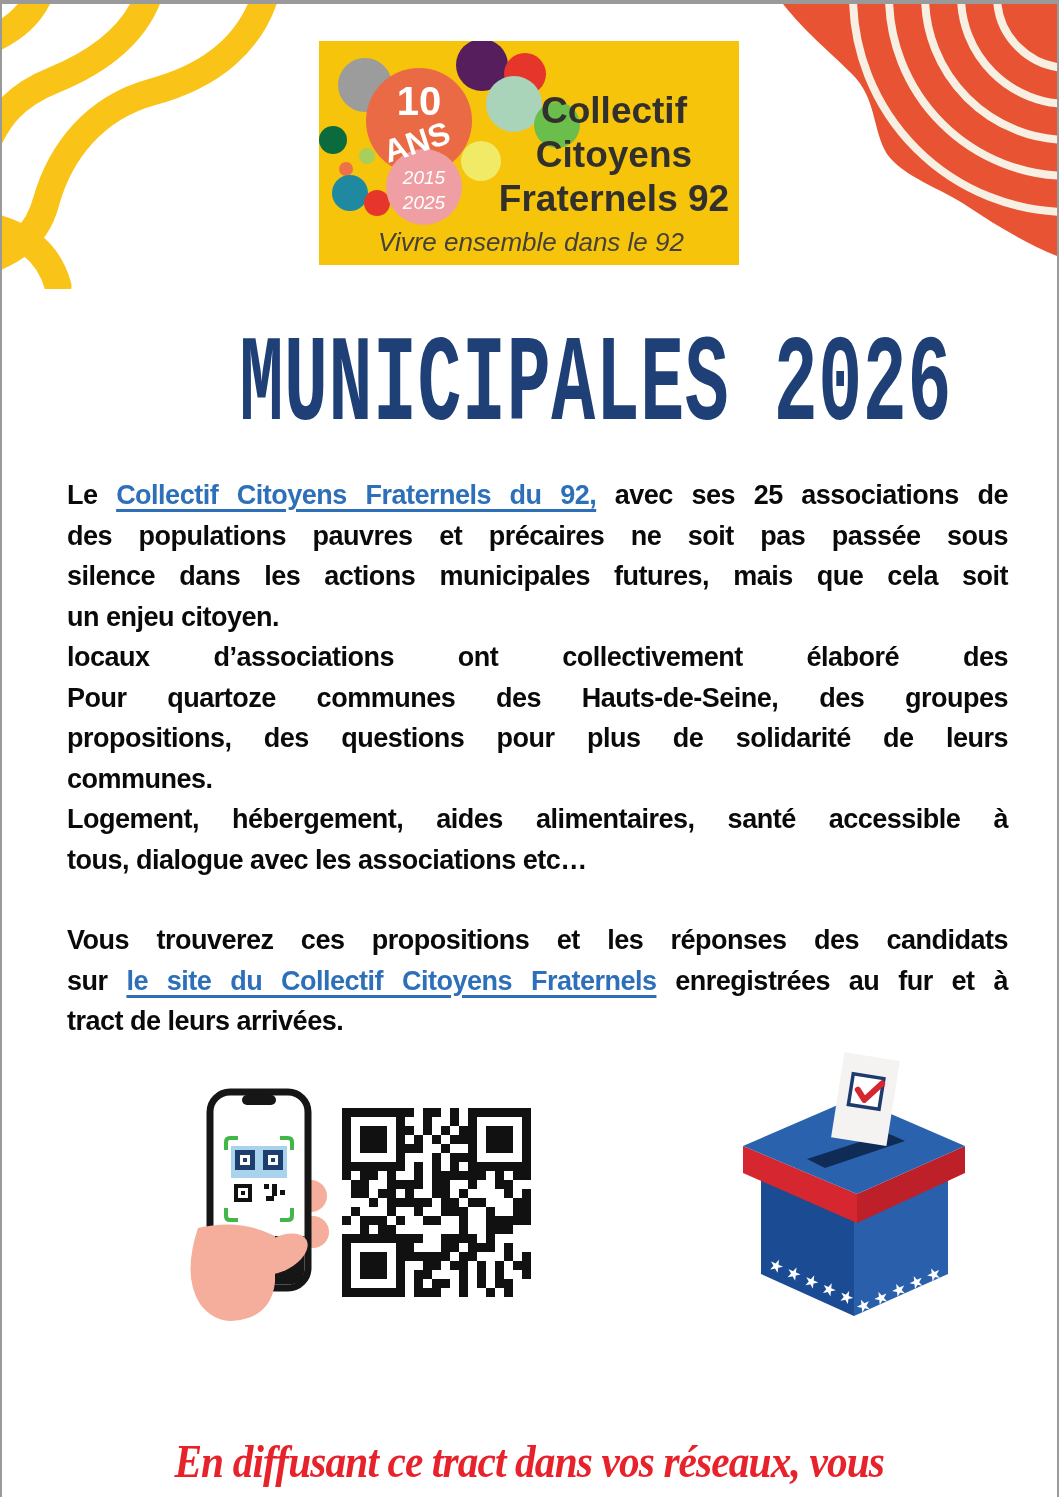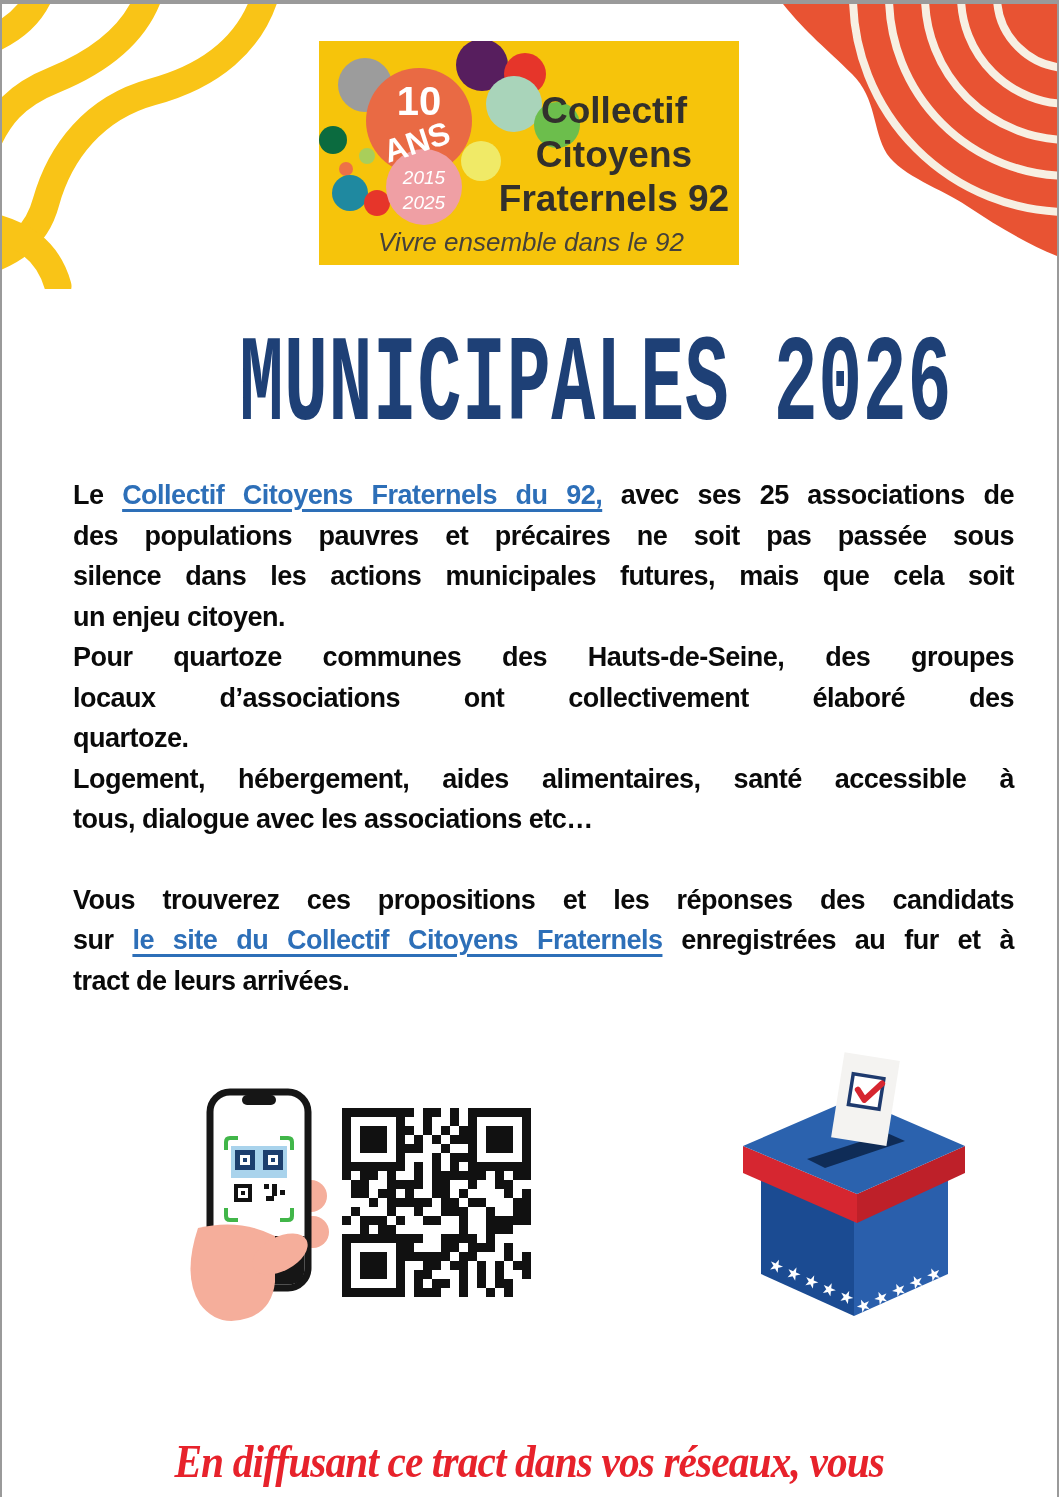--- a/index.html
+++ b/index.html
@@ -13,21 +13,21 @@
 
   
   .logo{position:absolute;left:317px;top:37px;}
 
   
   .headline{position:absolute;left:0;top:322px;width:100%;text-align:center;
             color:#1E4076;font-weight:bold;font-size:122px;line-height:1.0;white-space:nowrap;font-family:Liberation Mono, monospace;}
   .headline .squeeze{display:inline-block;transform:scaleX(0.60);transform-origin:center;letter-spacing:1px;}
 
   
-  .article{position:absolute;left:71px;top:471px;width:941px;color:#0a0a0a;}
+  .article{position:absolute;left:65px;top:471px;width:941px;color:#0a0a0a;}
   .ln{font-weight:bold;font-size:27px;line-height:40.5px;letter-spacing:-0.5px;
       white-space:nowrap;text-align:justify;text-align-last:justify;text-justify:inter-word;}
   .ln.end{text-align-last:left;}
   .gap{height:40px;}
   a.lnk{color:#2D6FB8;text-decoration:underline;text-decoration-thickness:3px;text-underline-offset:5px;}
 
   
   .phone{position:absolute;left:178px;top:1082px;}
   .qr{position:absolute;left:340px;top:1104px;}
   .ballot{position:absolute;left:733px;top:1038px;}
@@ -97,23 +97,24 @@
   <div class="headline">
     <span class="squeeze">MUNICIPALES 2026</span>
   </div>
 
   <div class="article">
     <div class="ln"><span>Le </span><a href="#" class="lnk">Collectif Citoyens Fraternels du 92,</a><span> avec ses 25 associations de</span></div>
     <div class="ln">des populations pauvres et précaires ne soit pas passée sous</div>
     <div class="ln">silence dans les actions municipales futures, mais que cela soit</div>
     <div class="ln end">un enjeu citoyen.</div>
 
+    <div class="ln">locaux d’associations ont collectivement élaboré des</div>
     <div class="ln">Pour quartoze communes des Hauts-de-Seine, des groupes</div>
-    <div class="ln">locaux d’associations ont collectivement élaboré des</div>
-    <div class="ln end">quartoze.</div>
+    <div class="ln">propositions, des questions pour plus de solidarité de leurs</div>
+    <div class="ln end">communes.</div>
 
     <div class="ln">Logement, hébergement, aides alimentaires, santé accessible à</div>
     <div class="ln end">tous, dialogue avec les associations etc…</div>
 
     <div class="gap"></div>
 
     <div class="ln">Vous trouverez ces propositions et les réponses des candidats</div>
     <div class="ln"><span>sur </span><a href="#" class="lnk">le site du Collectif Citoyens Fraternels</a><span> enregistrées au fur et à</span></div>
     <div class="ln end">tract de leurs arrivées.</div>
   </div>

